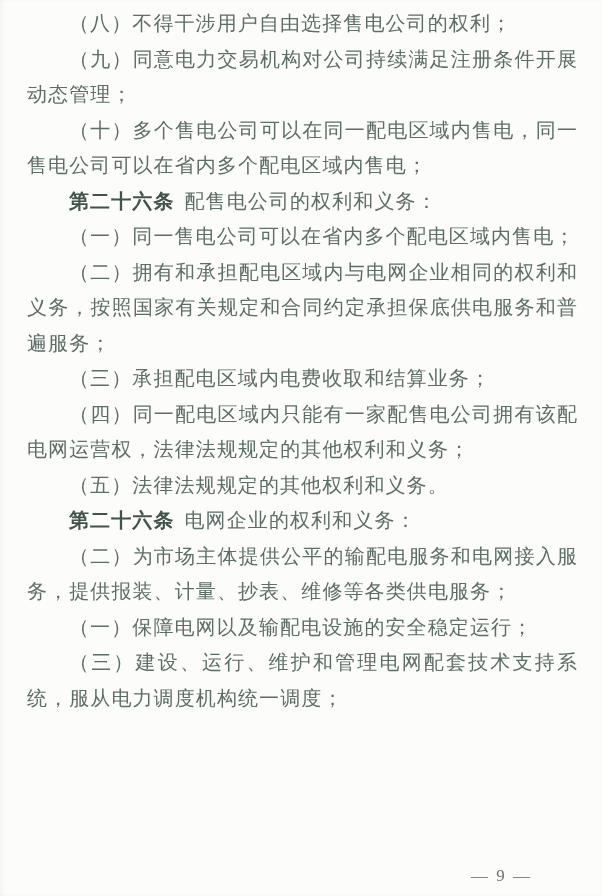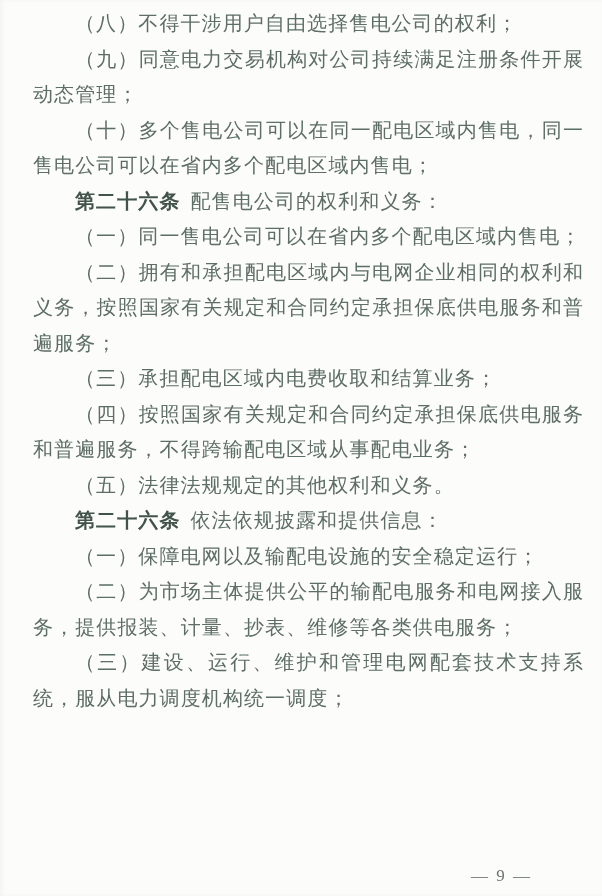--- a/index.html
+++ b/index.html
@@ -13,21 +13,21 @@
     height: 896px;
     margin: 0 auto;
     background: #fcfcfa;
     overflow: hidden;
     box-shadow: inset 2px 0 4px rgba(0,0,0,0.04);
     font-family: "Liberation Serif", serif;
   }
   .text-block {
     position: absolute;
     top: 6px;
-    left: 33px;
+    left: 27px;
     width: 551px;
   }
   p.para {
     margin: 0;
     padding: 0;
     font-size: 20px;
     line-height: 35.5px;
     letter-spacing: 1.1px;
     text-indent: 42px;
     text-align: justify;
@@ -67,29 +67,29 @@
 
 
     <p class="para"><span class="article-lead">第二十六条</span><span class="article-rest">配售电公司的权利和义务：</span></p>
 
     <p class="para">（一）同一售电公司可以在省内多个配电区域内售电；</p>
 
     <p class="para">（二）拥有和承担配电区域内与电网企业相同的权利和义务，按照国家有关规定和合同约定承担保底供电服务和普遍服务；</p>
 
     <p class="para">（三）承担配电区域内电费收取和结算业务；</p>
 
-    <p class="para">（四）按照国家有关规定和合同约定承担保底供电服务和普遍服务，不得跨输配电区域从事配电业务；</p>
+    <p class="para">（四）同一配电区域内只能有一家配售电公司拥有该配电网运营权，法律法规规定的其他权利和义务；</p>
 
     <p class="para">（五）法律法规规定的其他权利和义务。</p>
 
-    <p class="para"><span class="article-lead">第二十六条</span><span class="article-rest">依法依规披露和提供信息：</span></p>
+    <p class="para"><span class="article-lead">第二十六条</span><span class="article-rest">电网企业的权利和义务：</span></p>
+
+    <p class="para">（二）为市场主体提供公平的输配电服务和电网接入服务，提供报装、计量、抄表、维修等各类供电服务；</p>
 
     <p class="para">（一）保障电网以及输配电设施的安全稳定运行；</p>
-
-    <p class="para">（二）为市场主体提供公平的输配电服务和电网接入服务，提供报装、计量、抄表、维修等各类供电服务；</p>
 
     <p class="para">（三）建设、运行、维护和管理电网配套技术支持系统，服从电力调度机构统一调度；</p>
 
 
   </div>
 
   <div class="page-number">— 9 —</div>
 </div>
 
 </body></html>

